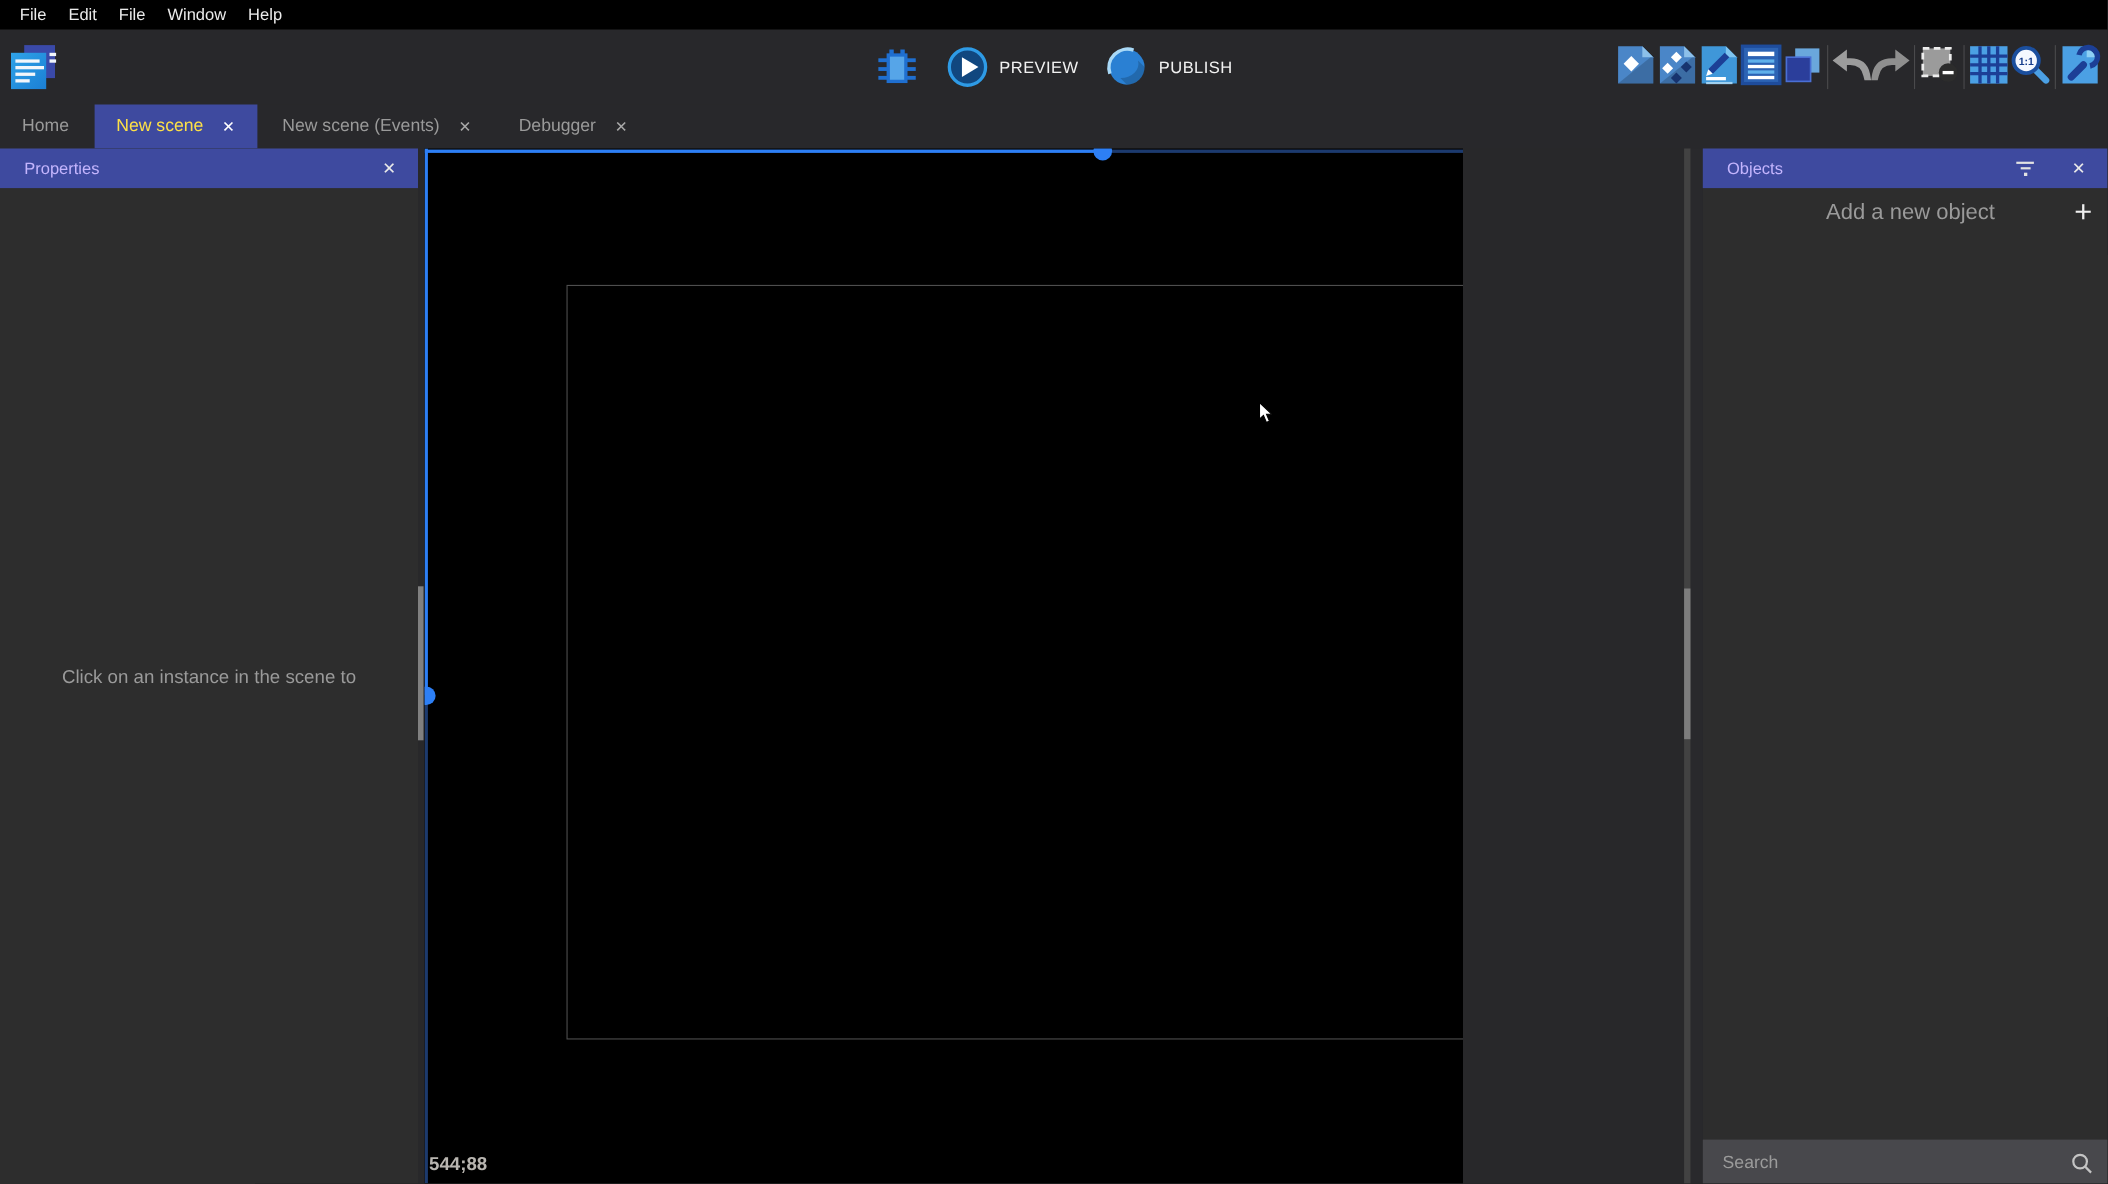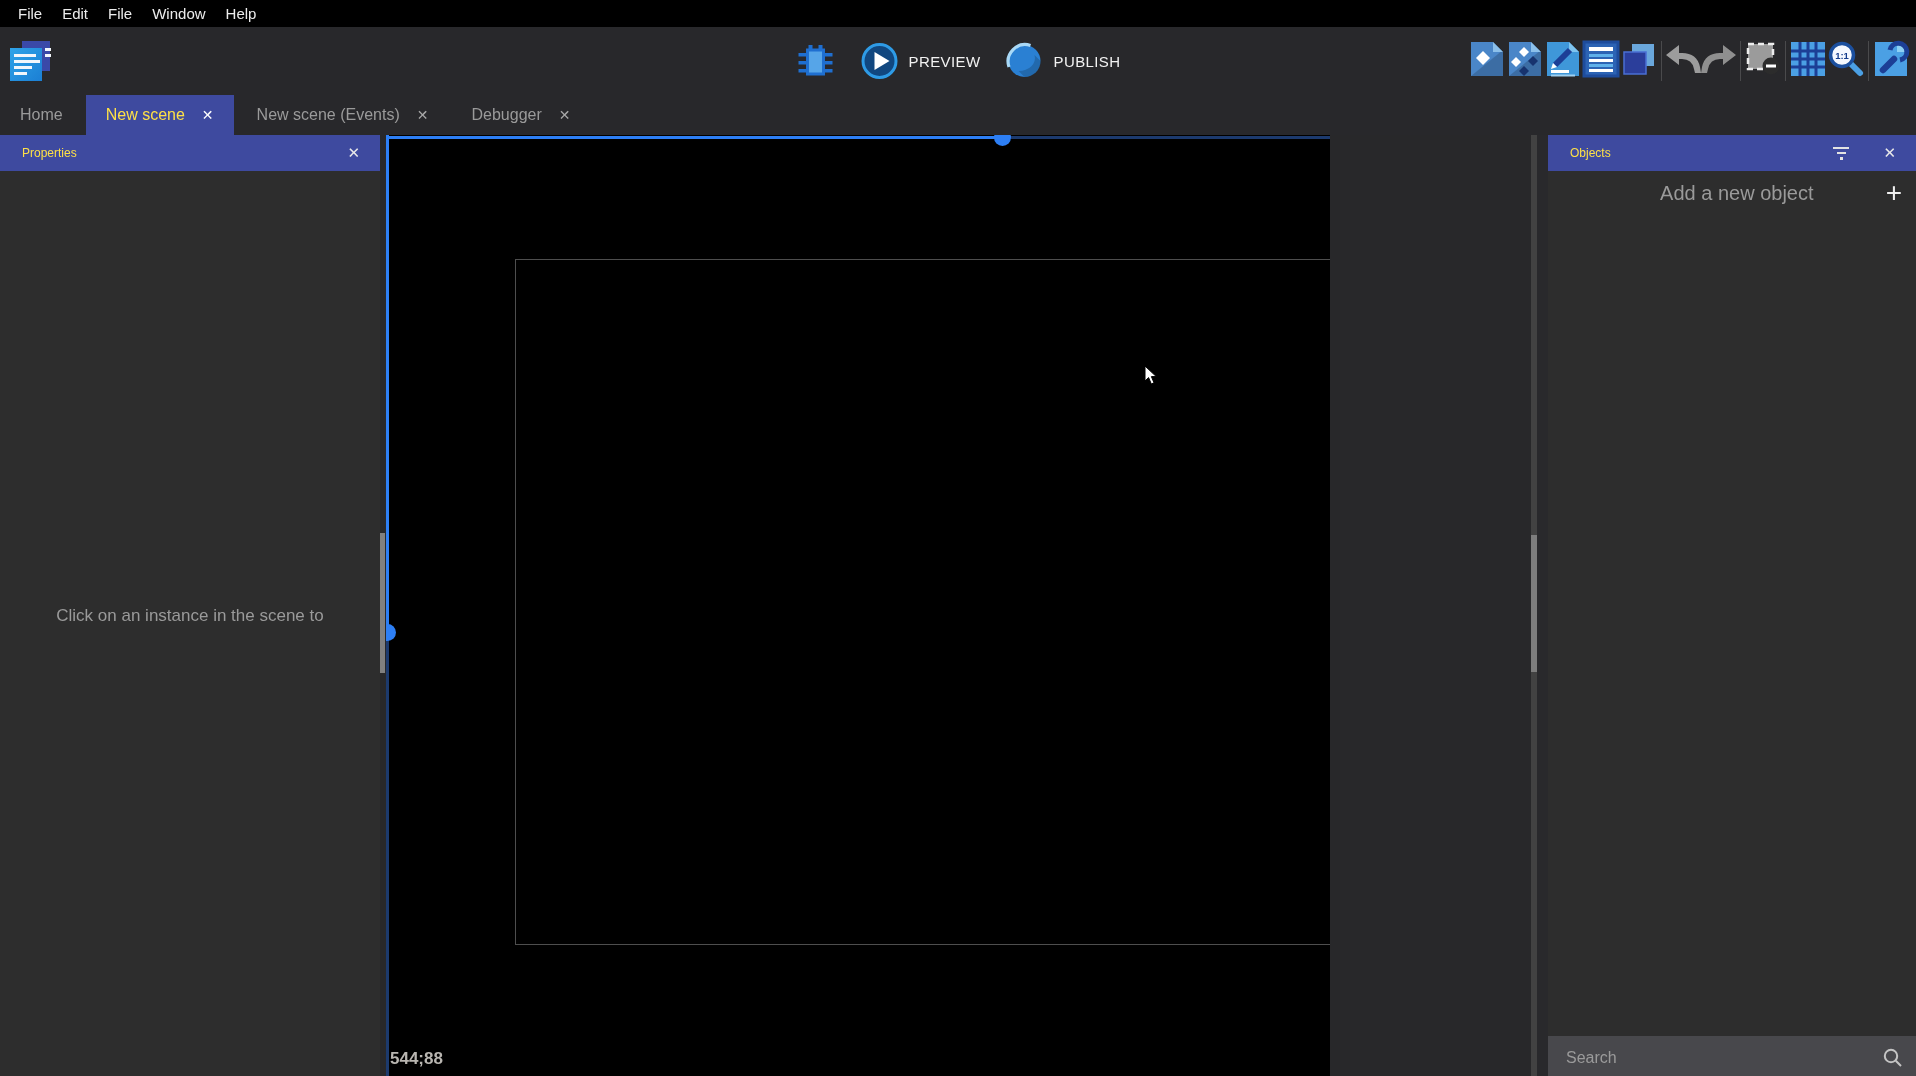--- a/index.html
+++ b/index.html
@@ -33,21 +33,21 @@
             background:#28282b; display:flex; align-items:stretch; }
   .tab { display:flex; align-items:center; padding:0 20px; margin-right:3px; cursor:default; }
   .tab-label { font-size:16px; color:#9a9a9a; white-space:nowrap; }
   .tab.active { background:#3e4a9f; }
   .tab.active .tab-label { color:#fde047; }
   .tab-close { font-size:14px; color:#a8a8a8; margin-left:17px; }
   .tab.active .tab-close { color:#ffffff; }
 
   
   .panel-header { height:36px; background:#3e4a9f; display:flex; align-items:center; padding:0 14px; }
-  .panel-title { color:#fde047; font-size:12px; padding-left:8px; flex:1; }
+  .panel-title { color:#c4b5fd; font-size:15px; padding-left:8px; flex:1; }
   .panel-close { color:#e9e9e9; font-size:15px; padding:0 6px; cursor:default; }
 
   .panel-left { position:absolute; left:0; top:135px; width:380px; bottom:0; background:#2d2d2d; }
   .props-hint { position:absolute; top:467px; left:0; right:0; text-align:center;
                 color:#9a9a9a; font-size:17px; line-height:27px; }
 
   .panel-right { position:absolute; left:1548px; top:135px; width:368px; bottom:0; background:#2d2d2d; }
   .filter-btn { display:flex; flex-direction:column; align-items:center; gap:3px;
                 margin-right:28px; cursor:default; }
   .filter-bar { background:#e3e3e3; height:2px; }

